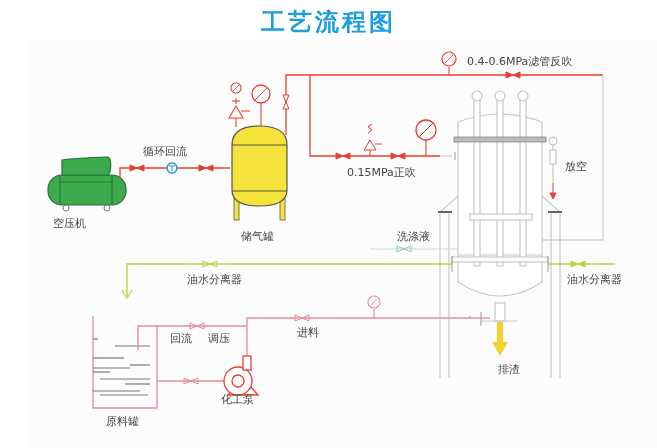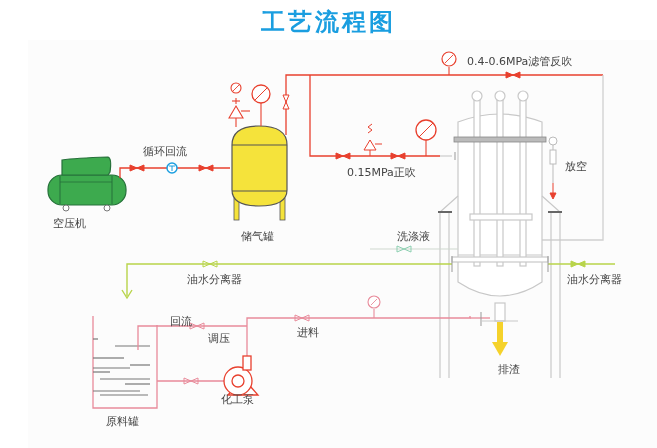--- a/index.html
+++ b/index.html
@@ -229,19 +229,19 @@
 
   <div class="lbl" style="left:143px;top:144px">循环回流</div>
   <div class="lbl" style="left:53px;top:216px">空压机</div>
   <div class="lbl" style="left:241px;top:229px">储气罐</div>
   <div class="lbl" style="left:467px;top:54px">0.4-0.6MPa滤管反吹</div>
   <div class="lbl" style="left:347px;top:165px">0.15MPa正吹</div>
   <div class="lbl" style="left:565px;top:159px">放空</div>
   <div class="lbl" style="left:397px;top:229px">洗涤液</div>
   <div class="lbl" style="left:187px;top:272px">油水分离器</div>
   <div class="lbl" style="left:567px;top:272px">油水分离器</div>
-  <div class="lbl" style="left:170px;top:314px">回流</div>
+  <div class="lbl" style="left:170px;top:331px">回流</div>
   <div class="lbl" style="left:208px;top:331px">调压</div>
   <div class="lbl" style="left:297px;top:325px">进料</div>
   <div class="lbl" style="left:498px;top:362px">排渣</div>
   <div class="lbl" style="left:106px;top:414px">原料罐</div>
   <div class="lbl" style="left:221px;top:392px">化工泵</div>
 </div>
 
 </body></html>

